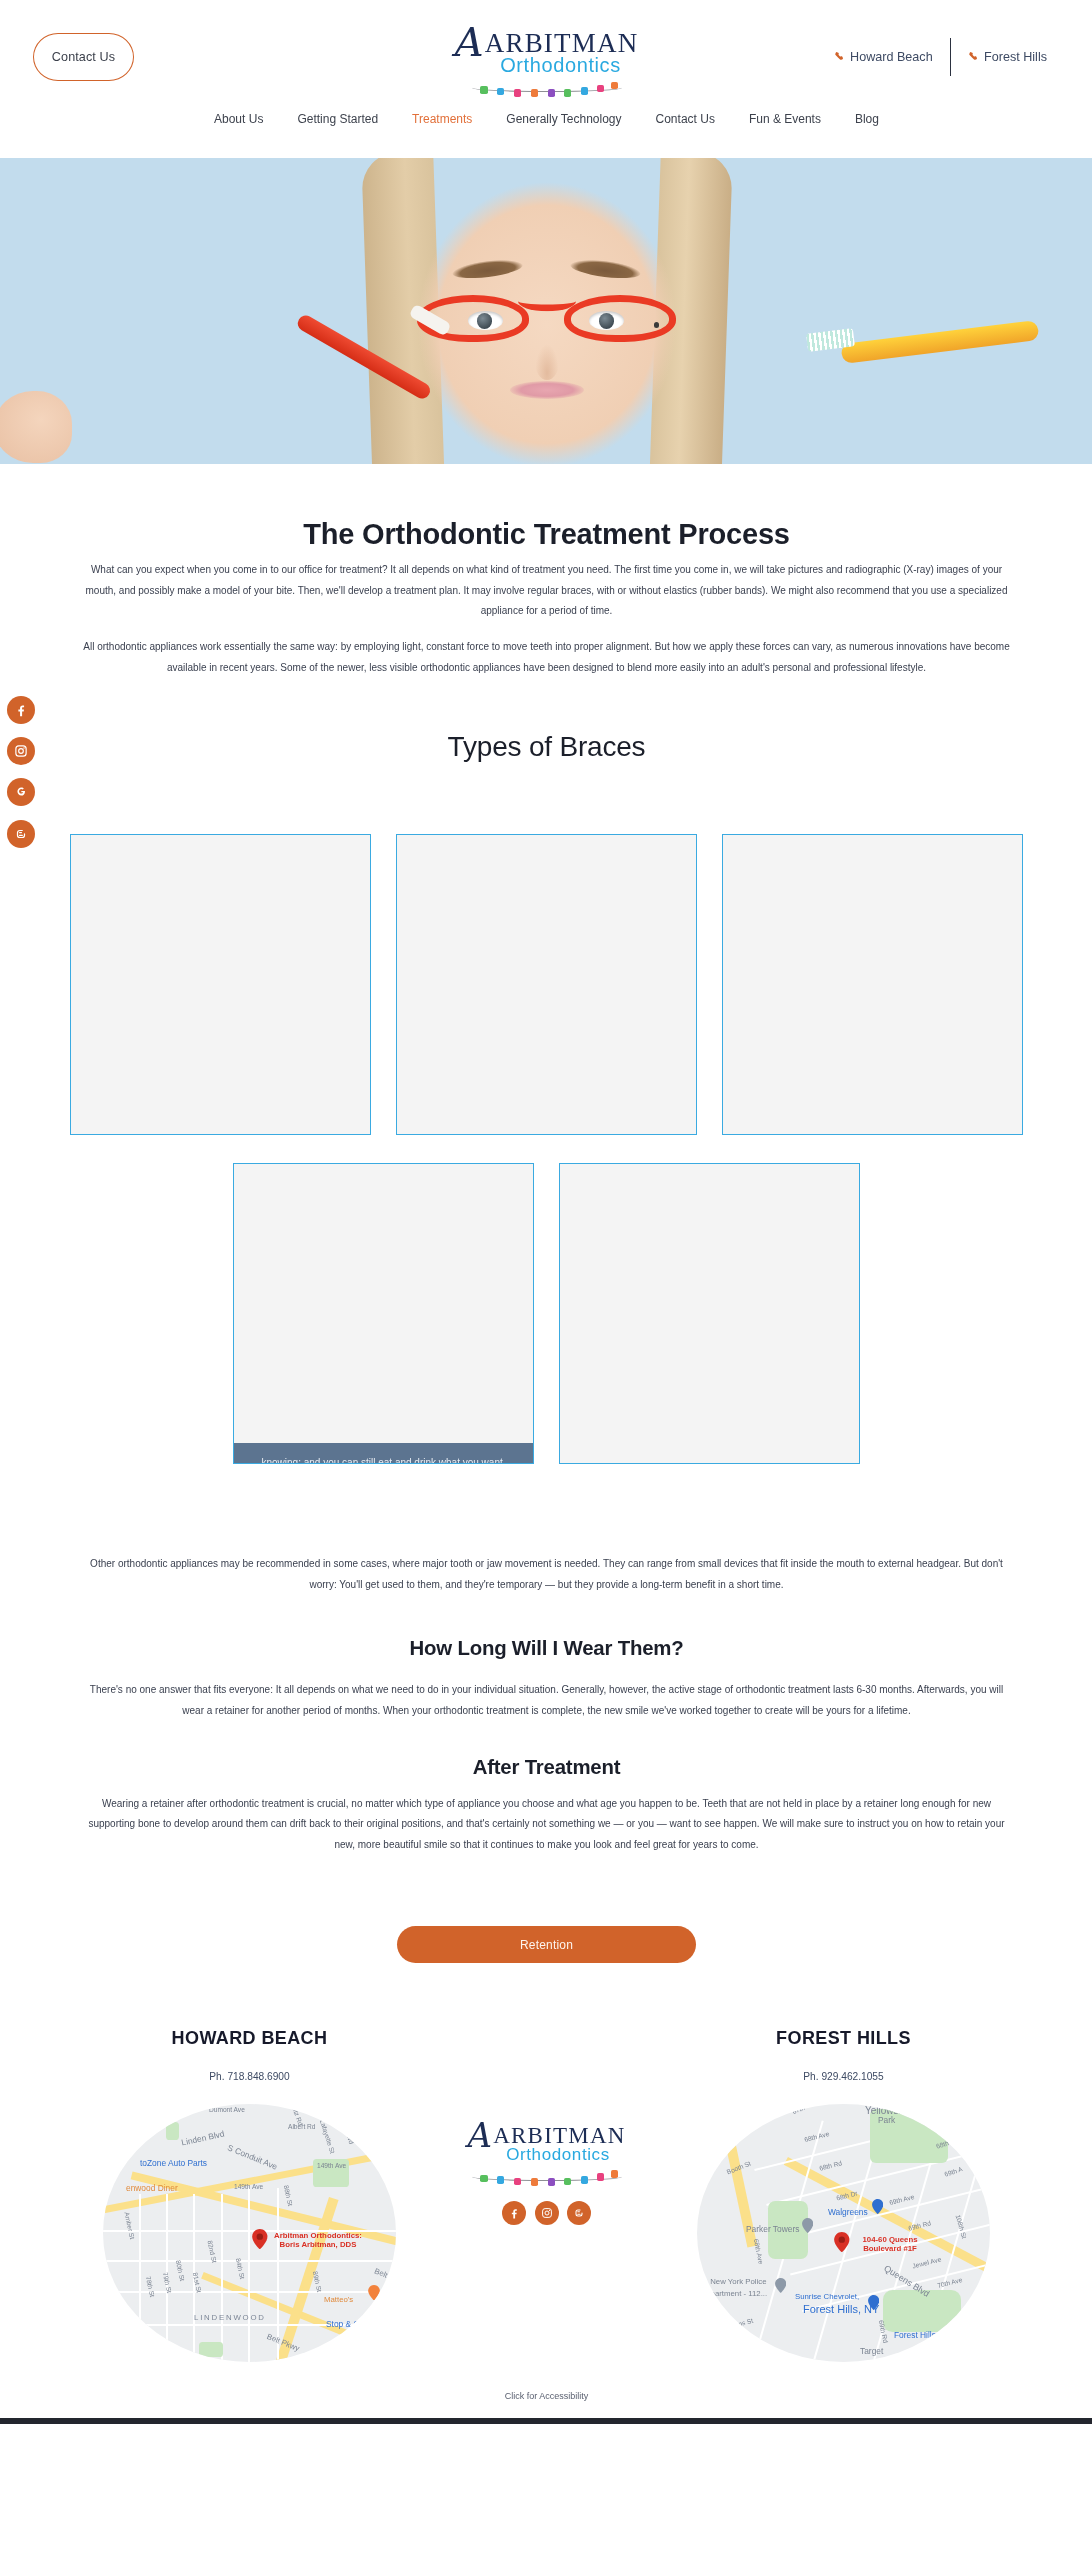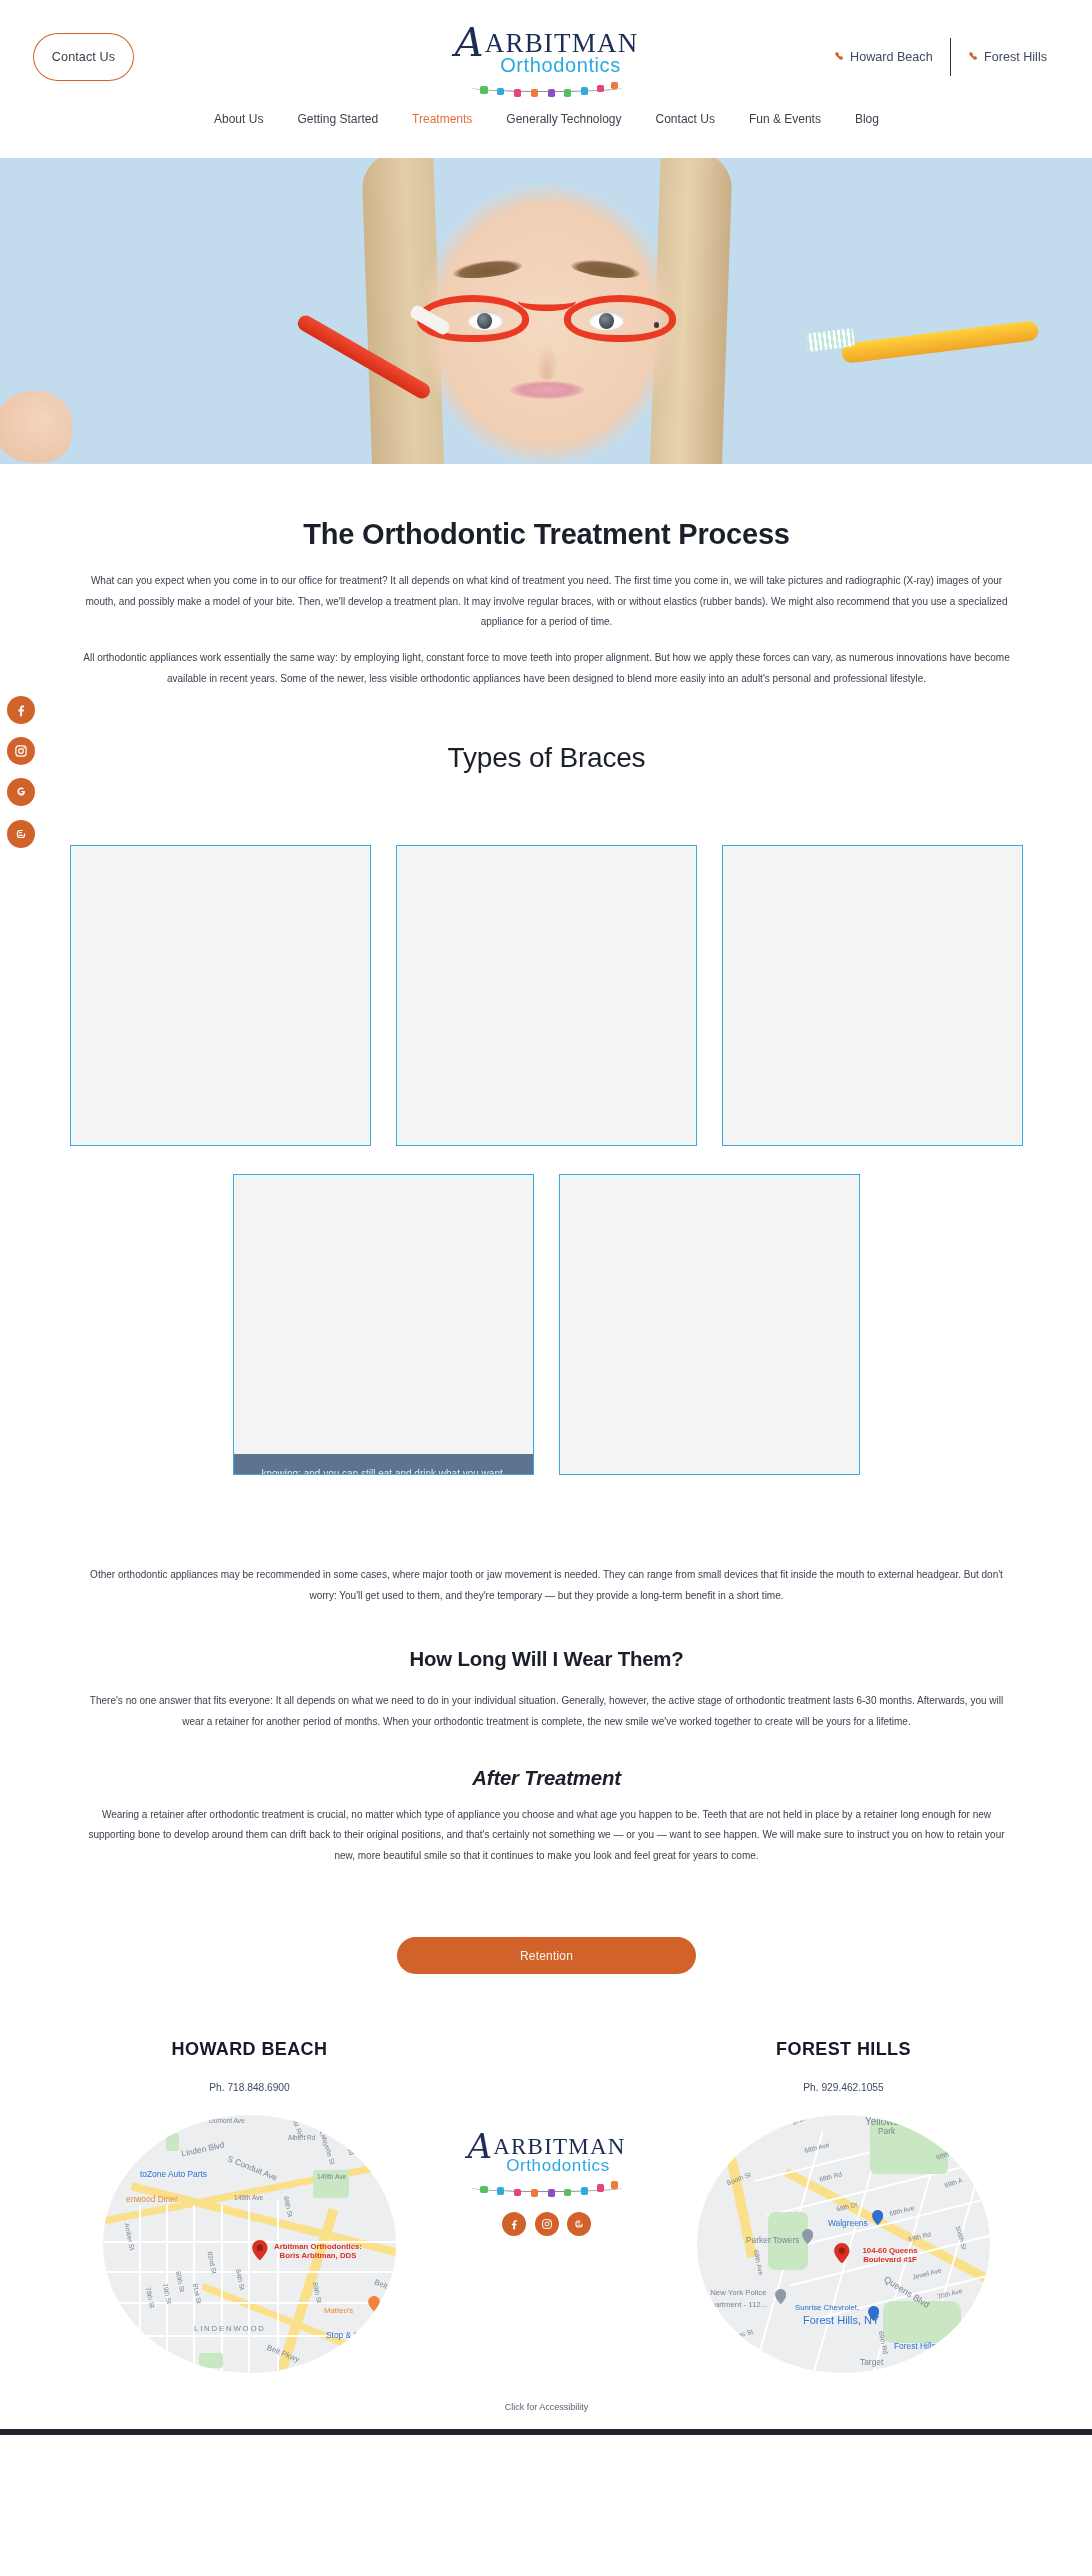--- a/index.html
+++ b/index.html
@@ -485,21 +485,21 @@
         <path d="M9.6 9.5h3.2"></path>
         <path d="M9.6 14.5h4.6"></path>
       </svg>
   </div>
 </div>
 
 <main class="content">
 
   <h1 class="section-title h1">The Orthodontic Treatment Process</h1>
 
-  <div class="body-block" style="margin-top:20px;">
+  <div class="body-block" style="margin-top:9px;">
     <p>What can you expect when you come in to our office for treatment? It all depends on what kind of treatment you need. The first time you come in, we will take pictures and radiographic (X-ray) images of your mouth, and possibly make a model of your bite. Then, we'll develop a treatment plan. It may involve regular braces, with or without elastics (rubber bands). We might also recommend that you use a specialized appliance for a period of time.</p>
     <p>All orthodontic appliances work essentially the same way: by employing light, constant force to move teeth into proper alignment. But how we apply these forces can vary, as numerous innovations have become available in recent years. Some of the newer, less visible orthodontic appliances have been designed to blend more easily into an adult's personal and professional lifestyle.</p>
   </div>
 
   <h2 class="section-title h2 braces-heading">Types of Braces</h2>
 
   <div class="cards-row row1">
     <div class="brace-card">
       <div class="photo-ph"></div>
     </div>
@@ -525,21 +525,21 @@
   <div class="body-block" style="margin-top:90px;">
     <p>Other orthodontic appliances may be recommended in some cases, where major tooth or jaw movement is needed. They can range from small devices that fit inside the mouth to external headgear. But don't worry: You'll get used to them, and they're temporary — but they provide a long-term benefit in a short time.</p>
   </div>
 
   <h2 class="section-title h1" style="margin-top:42px;font-size:20.4px;">How Long Will I Wear Them?</h2>
 
   <div class="body-block" style="margin-top:20.4px;">
     <p>There's no one answer that fits everyone: It all depends on what we need to do in your individual situation. Generally, however, the active stage of orthodontic treatment lasts 6-30 months. Afterwards, you will wear a retainer for another period of months. When your orthodontic treatment is complete, the new smile we've worked together to create will be yours for a lifetime.</p>
   </div>
 
-  <h2 class="section-title h1" style="margin-top:35px;font-size:20.4px;font-style:italic;">After Treatment</h2>
+  <h2 class="section-title h1" style="margin-top:35px;font-size:20.4px;">After Treatment</h2>
 
   <div class="body-block" style="margin-top:14.4px;">
     <p>Wearing a retainer after orthodontic treatment is crucial, no matter which type of appliance you choose and what age you happen to be. Teeth that are not held in place by a retainer long enough for new supporting bone to develop around them can drift back to their original positions, and that's certainly not something we — or you — want to see happen. We will make sure to instruct you on how to retain your new, more beautiful smile so that it continues to make you look and feel great for years to come.</p>
   </div>
 
   <div class="cta-wrap">
     <button class="retention-btn">Retention</button>
   </div>
 </main>
 

